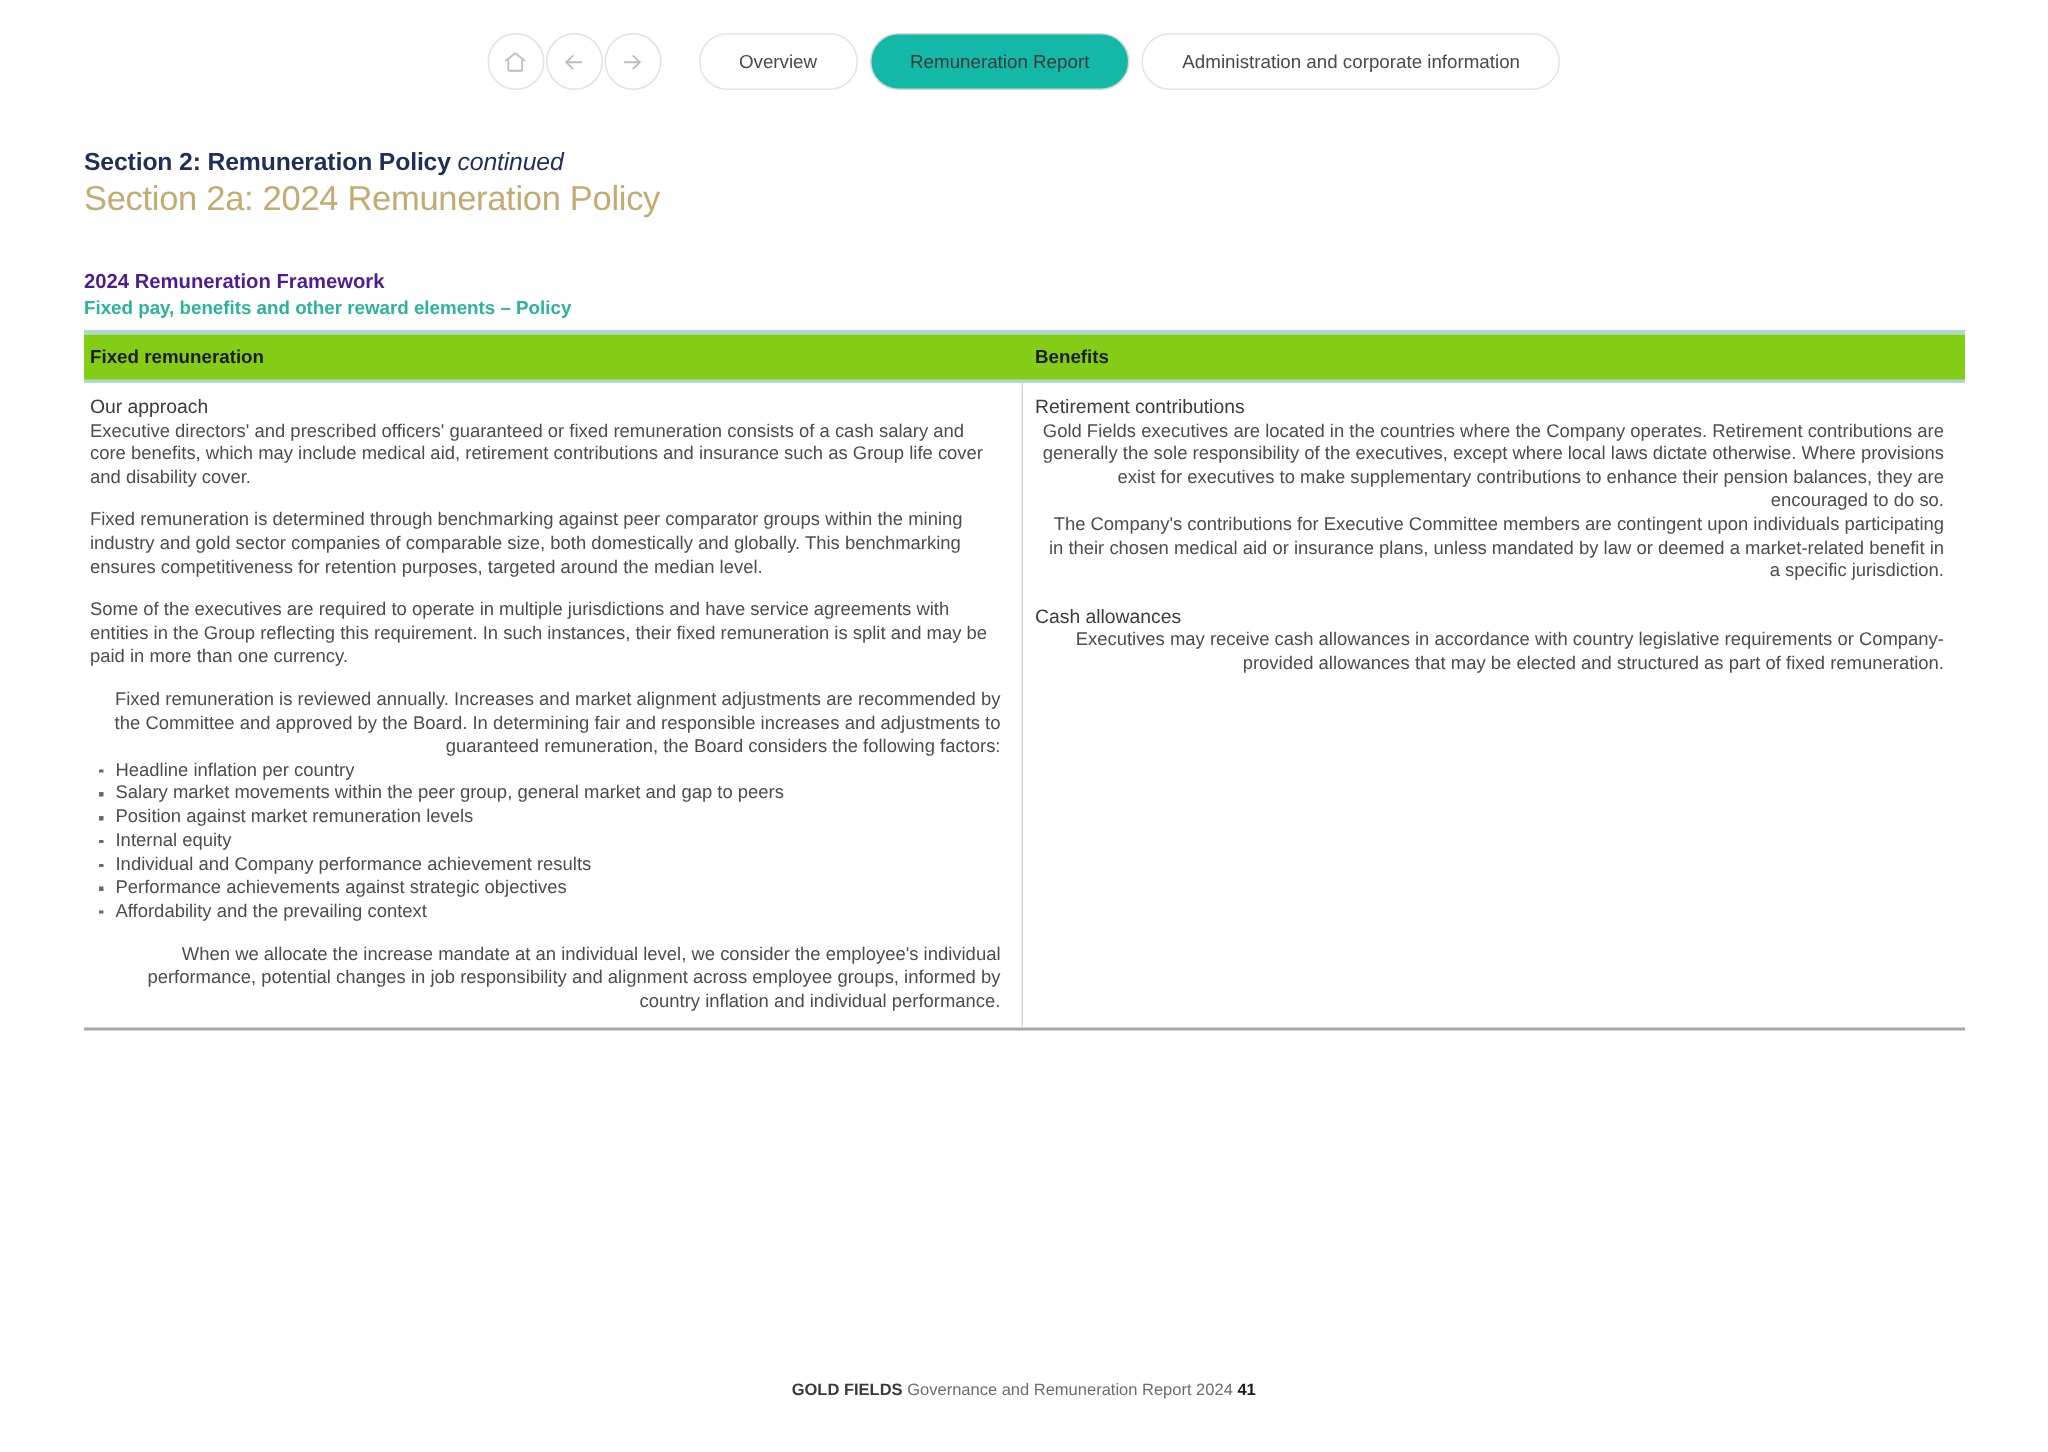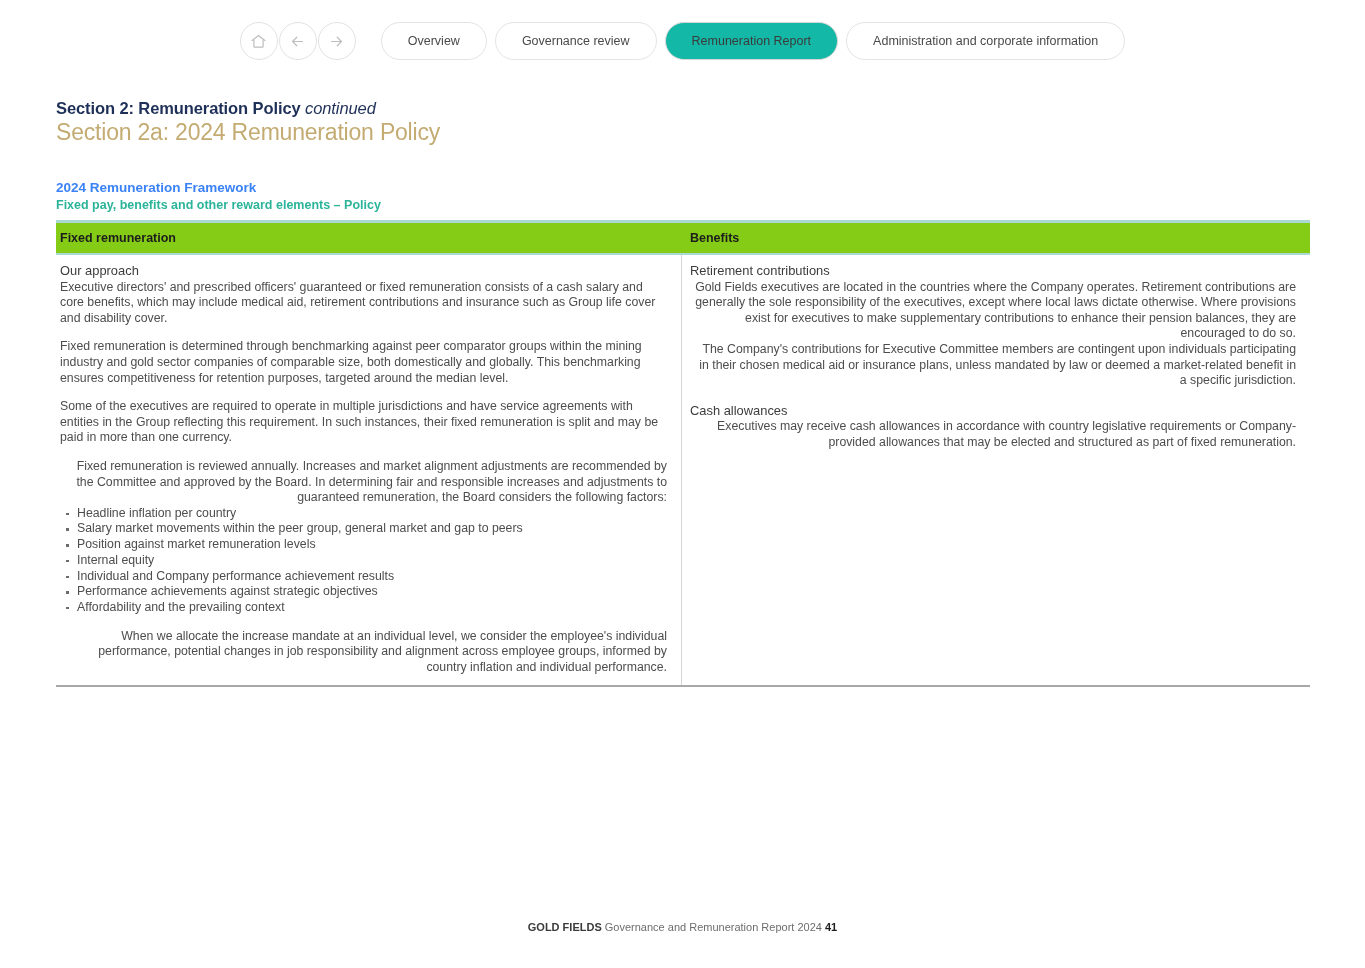--- a/index.html
+++ b/index.html
@@ -95,21 +95,21 @@
     font-size: 23px;
     color: #c3ab72;
     letter-spacing: -0.2px;
   }
   .h-framework {
     position: absolute;
     top: 180px;
     left: 0;
     font-size: 13.5px;
     font-weight: bold;
-    color: #3b82f6;
+    color: #4c1d95;
   }
   .h-fixedpay {
     position: absolute;
     top: 198px;
     left: 0;
     font-size: 12.5px;
     font-weight: bold;
     color: #2bb49a;
   }
 
@@ -222,23 +222,20 @@
           <path d="M5 12h14"></path>
             <path d="m13 6 6 6-6 6"></path>
         </svg>
       </span>
     </div>
 
     <div class="tabs">
       <div class="tab">
         <span>Overview</span>
       </div>
-      <div class="tab">
-        <span>Governance review</span>
-      </div>
       <div class="tab active">
         <span>Remuneration Report</span>
       </div>
       <div class="tab">
         <span>Administration and corporate information</span>
       </div>
     </div>
   </div>
 </div>
 

